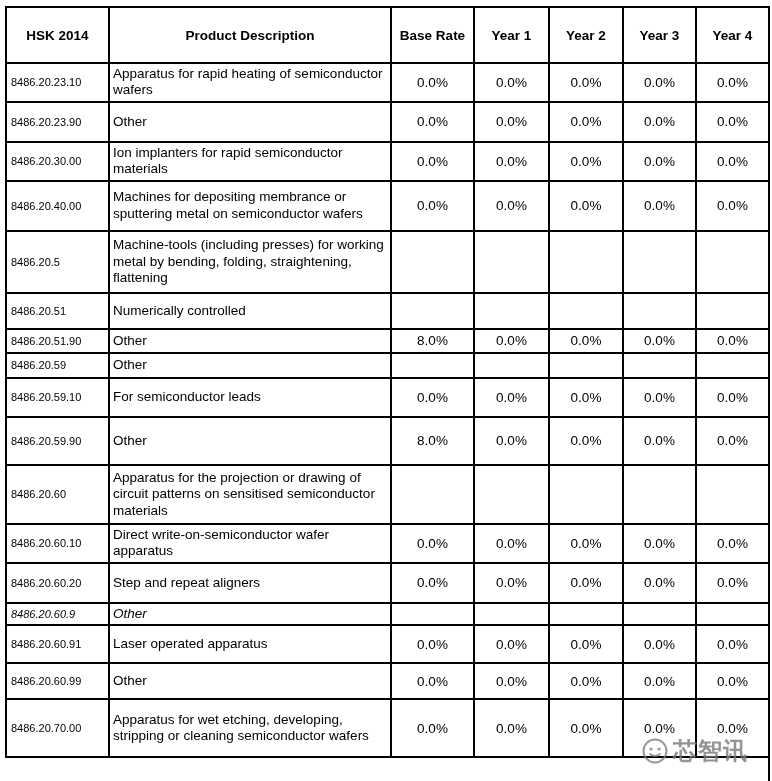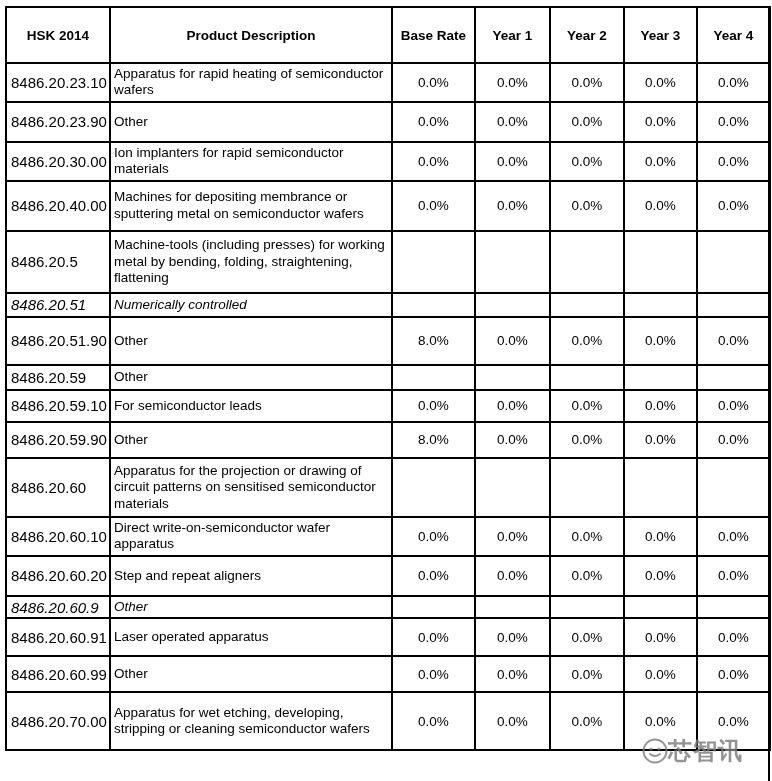--- a/index.html
+++ b/index.html
@@ -14,34 +14,34 @@
   }
   table.tariff th, table.tariff td{
     border:2px solid #000;
     overflow:hidden;
   }
   table.tariff th{
     font-size:13.5px;font-weight:bold;text-align:center;vertical-align:middle;
     padding:2px;
   }
   td.code-cell{
-    font-size:15px;padding:0 2px 0 4px;vertical-align:middle;white-space:nowrap;
+    font-size:11px;padding:0 2px 0 4px;vertical-align:middle;white-space:nowrap;
   }
   td.desc-cell{
     font-size:13.5px;line-height:1.22;padding:2px 3px;vertical-align:middle;
   }
   td.rate-cell{
     font-size:13.5px;text-align:center;vertical-align:middle;padding:0 2px;
   }
   .edge-line{
     position:absolute;left:768px;top:6px;width:2px;height:775px;background:#000;
   }
   .watermark{
     position:absolute;left:642px;top:735px;height:32px;
-    display:flex;align-items:center;
+    display:flex;align-items:center;gap:5px;
     color:rgba(125,125,125,0.82);pointer-events:none;
   }
   .wm-logo{display:inline-block;width:26px;height:26px;}
   .wm-text{font-size:24px;font-weight:bold;letter-spacing:1px;white-space:nowrap;}
 </style>
 </head>
 <body>
 
 <div class="page">
 
@@ -105,57 +105,57 @@
         </tr>
         <tr style="height: 62px;">
           <td class="code-cell">8486.20.5</td>
           <td class="desc-cell">Machine-tools (including presses) for working metal by bending, folding, straightening, flattening</td>
           <td class="rate-cell"></td>
           <td class="rate-cell"></td>
           <td class="rate-cell"></td>
           <td class="rate-cell"></td>
           <td class="rate-cell"></td>
         </tr>
-        <tr style="height: 24px; font-style: italic;">
+        <tr style="height: 36px;">
           <td class="code-cell">8486.20.51</td>
           <td class="desc-cell">Numerically controlled</td>
           <td class="rate-cell"></td>
           <td class="rate-cell"></td>
           <td class="rate-cell"></td>
           <td class="rate-cell"></td>
           <td class="rate-cell"></td>
         </tr>
-        <tr style="height: 48px;">
+        <tr style="height: 24px;">
           <td class="code-cell">8486.20.51.90</td>
           <td class="desc-cell">Other</td>
           <td class="rate-cell">8.0%</td>
           <td class="rate-cell">0.0%</td>
           <td class="rate-cell">0.0%</td>
           <td class="rate-cell">0.0%</td>
           <td class="rate-cell">0.0%</td>
         </tr>
         <tr style="height: 25px;">
           <td class="code-cell">8486.20.59</td>
           <td class="desc-cell">Other</td>
           <td class="rate-cell"></td>
           <td class="rate-cell"></td>
           <td class="rate-cell"></td>
           <td class="rate-cell"></td>
           <td class="rate-cell"></td>
         </tr>
-        <tr style="height: 32px;">
+        <tr style="height: 39px;">
           <td class="code-cell">8486.20.59.10</td>
           <td class="desc-cell">For semiconductor leads</td>
           <td class="rate-cell">0.0%</td>
           <td class="rate-cell">0.0%</td>
           <td class="rate-cell">0.0%</td>
           <td class="rate-cell">0.0%</td>
           <td class="rate-cell">0.0%</td>
         </tr>
-        <tr style="height: 36px;">
+        <tr style="height: 48px;">
           <td class="code-cell">8486.20.59.90</td>
           <td class="desc-cell">Other</td>
           <td class="rate-cell">8.0%</td>
           <td class="rate-cell">0.0%</td>
           <td class="rate-cell">0.0%</td>
           <td class="rate-cell">0.0%</td>
           <td class="rate-cell">0.0%</td>
         </tr>
         <tr style="height: 59px;">
           <td class="code-cell">8486.20.60</td>

